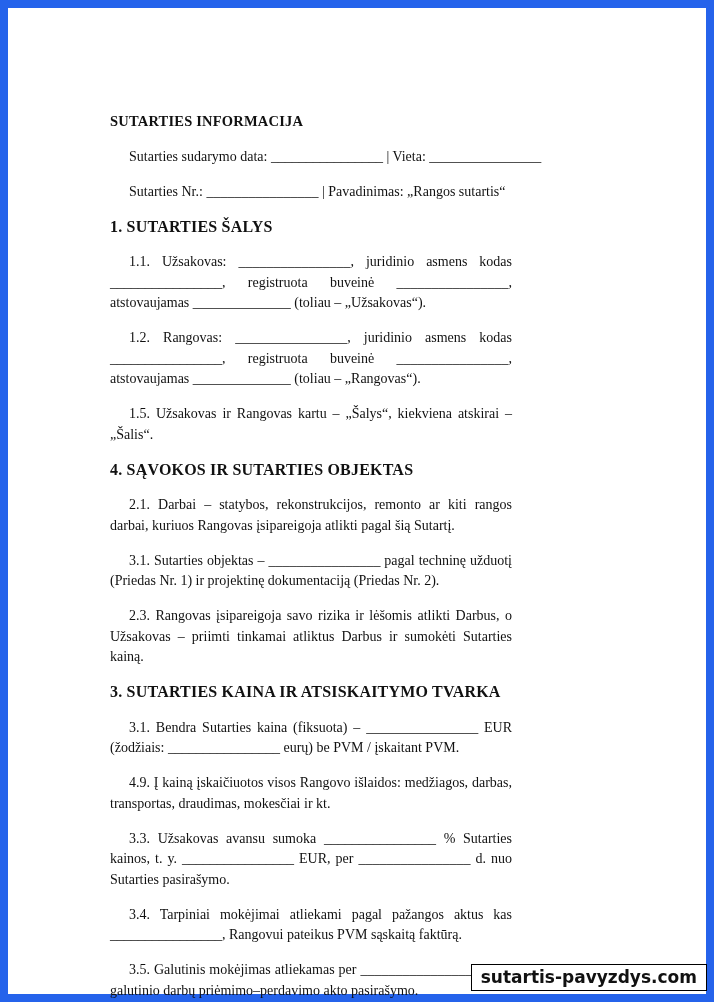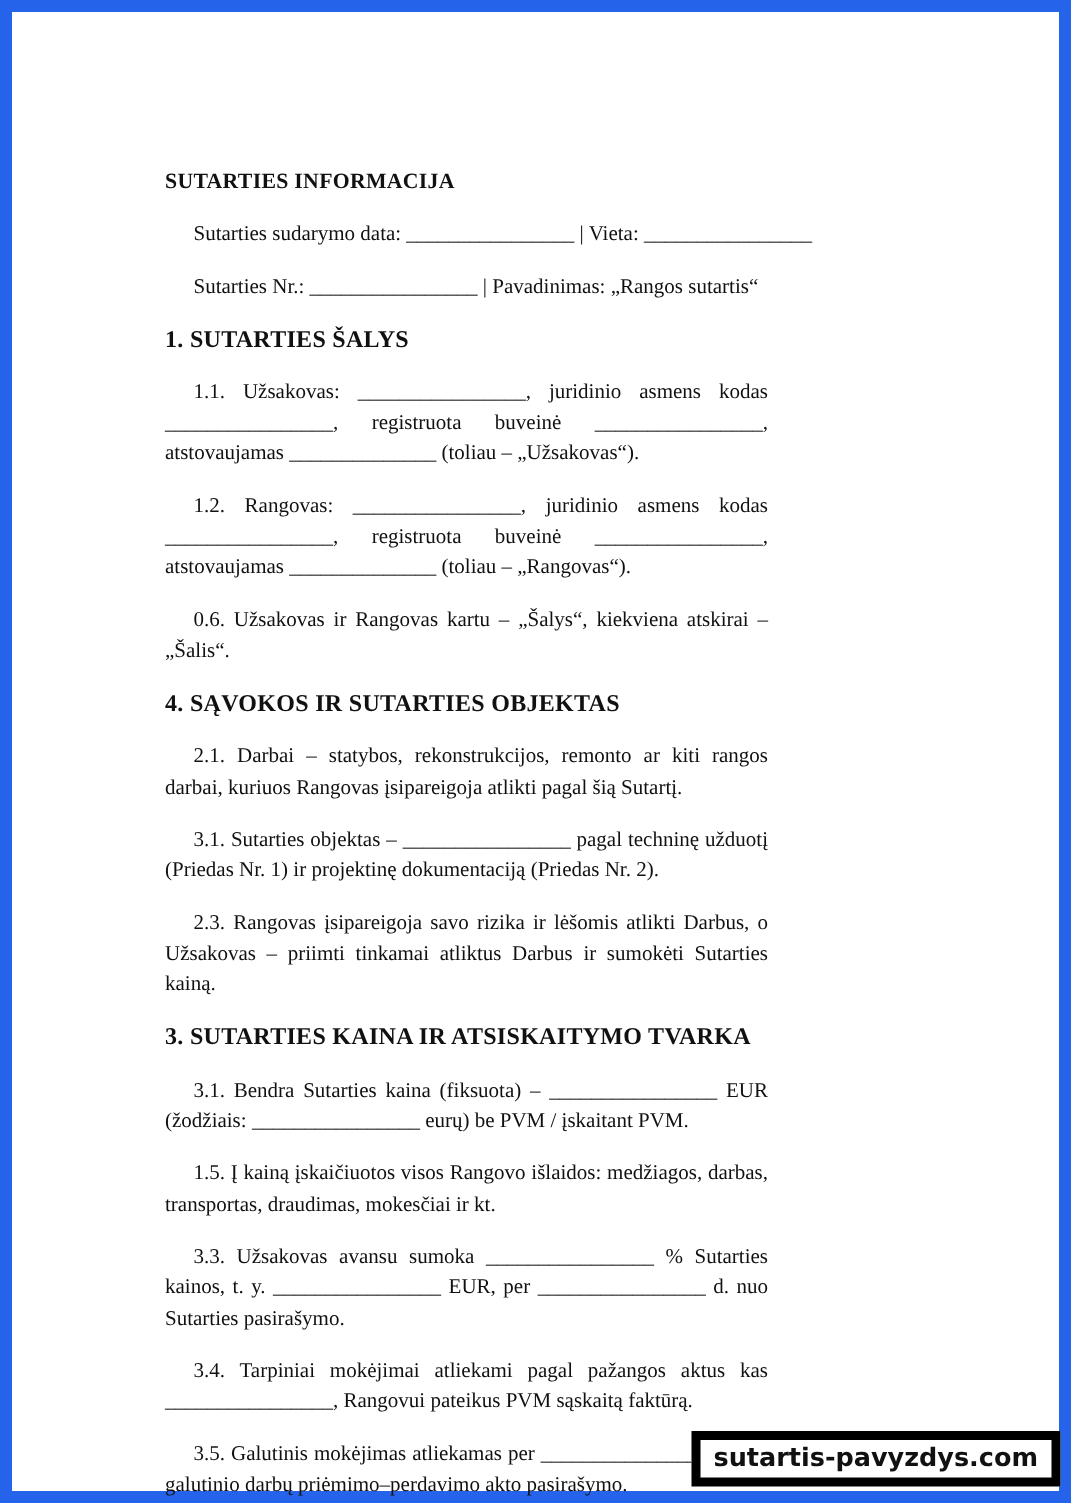--- a/index.html
+++ b/index.html
@@ -55,21 +55,21 @@
   .para {
     margin: 0 0 14.5px 0;
     text-align: justify;
     text-indent: 19px;
   }
   .badge {
     position: absolute;
     right: 9px;
     bottom: 15px;
     background: #ffffff;
-    border: 6px solid #000000;
+    border: 1px solid #000000;
     padding: 2px 9px 3px 9px;
     font-family: "DejaVu Sans", sans-serif;
     font-weight: bold;
     font-size: 17px;
     color: #111111;
     white-space: nowrap;
   }
 </style>
 </head>
 <body>
@@ -79,30 +79,30 @@
 
   <div class="content">
     <h1 class="doc-title">SUTARTIES INFORMACIJA</h1>
 
     <p class="info-line">Sutarties sudarymo data: ________________ | Vieta: ________________</p>
     <p class="info-line">Sutarties Nr.: ________________ | Pavadinimas: „Rangos sutartis“</p>
 
     <h2 class="section-heading">1. SUTARTIES ŠALYS</h2>
     <p class="para">1.1. Užsakovas: ________________, juridinio asmens kodas ________________, registruota buveinė ________________, atstovaujamas ______________ (toliau – „Užsakovas“).</p>
     <p class="para">1.2. Rangovas: ________________, juridinio asmens kodas ________________, registruota buveinė ________________, atstovaujamas ______________ (toliau – „Rangovas“).</p>
-    <p class="para">0.6. Užsakovas ir Rangovas kartu – „Šalys“, kiekviena atskirai – „Šalis“.</p>
+    <p class="para">1.5. Užsakovas ir Rangovas kartu – „Šalys“, kiekviena atskirai – „Šalis“.</p>
 
     <h2 class="section-heading">4. SĄVOKOS IR SUTARTIES OBJEKTAS</h2>
     <p class="para">2.1. Darbai – statybos, rekonstrukcijos, remonto ar kiti rangos darbai, kuriuos Rangovas įsipareigoja atlikti pagal šią Sutartį.</p>
     <p class="para">3.1. Sutarties objektas – ________________ pagal techninę užduotį (Priedas Nr. 1) ir projektinę dokumentaciją (Priedas Nr. 2).</p>
     <p class="para">2.3. Rangovas įsipareigoja savo rizika ir lėšomis atlikti Darbus, o Užsakovas – priimti tinkamai atliktus Darbus ir sumokėti Sutarties kainą.</p>
 
     <h2 class="section-heading">3. SUTARTIES KAINA IR ATSISKAITYMO TVARKA</h2>
     <p class="para">3.1. Bendra Sutarties kaina (fiksuota) – ________________ EUR (žodžiais: ________________ eurų) be PVM / įskaitant PVM.</p>
-    <p class="para">1.5. Į kainą įskaičiuotos visos Rangovo išlaidos: medžiagos, darbas, transportas, draudimas, mokesčiai ir kt.</p>
+    <p class="para">4.9. Į kainą įskaičiuotos visos Rangovo išlaidos: medžiagos, darbas, transportas, draudimas, mokesčiai ir kt.</p>
     <p class="para">3.3. Užsakovas avansu sumoka ________________ % Sutarties kainos, t. y. ________________ EUR, per ________________ d. nuo Sutarties pasirašymo.</p>
     <p class="para">3.4. Tarpiniai mokėjimai atliekami pagal pažangos aktus kas ________________, Rangovui pateikus PVM sąskaitą faktūrą.</p>
     <p class="para">3.5. Galutinis mokėjimas atliekamas per ________________ d. nuo galutinio darbų priėmimo–perdavimo akto pasirašymo.</p>
   </div>
 
   <div class="badge">
     <span>sutartis-pavyzdys.com</span>
   </div>
 </div>
 

